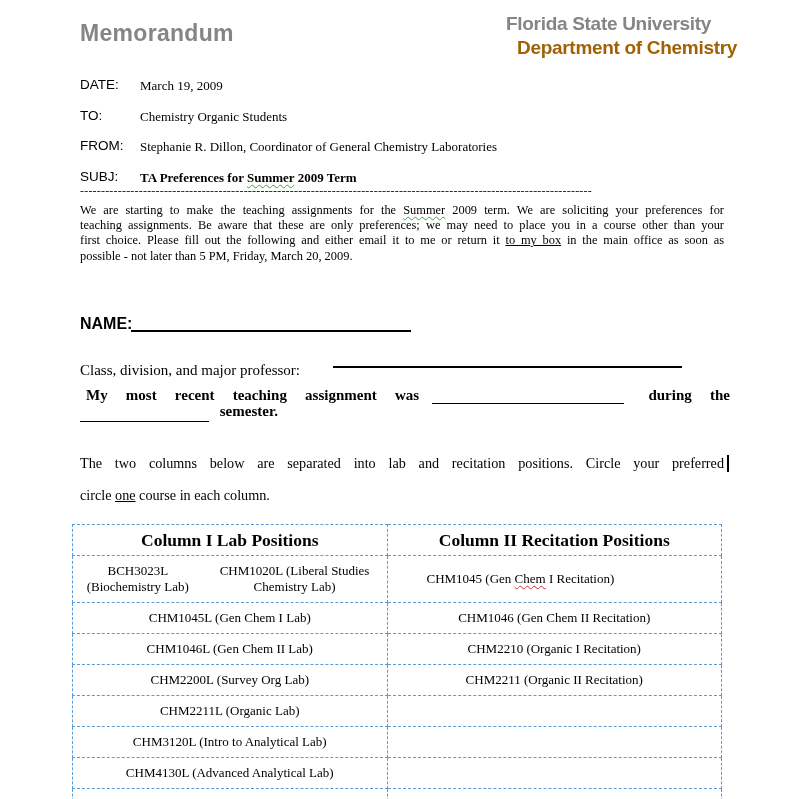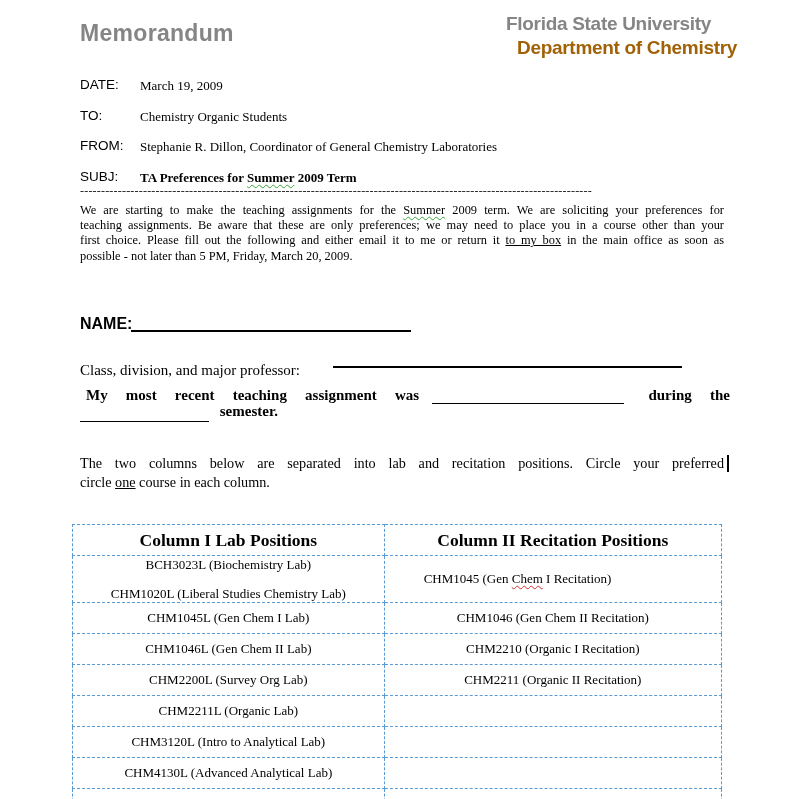--- a/index.html
+++ b/index.html
@@ -29,30 +29,30 @@
   .name-label { left: 80px; top: 315px; font-size: 16px; font-weight: bold; }
   .line { position: absolute; background: #000; }
 
   .field-label { left: 80px; top: 350px; font-size: 15px; font-weight: normal; margin-top: 12px; }
   .recent { left: 86px; top: 387px; width: 644px; font-size: 15px; font-weight: bold; white-space: normal; }
   .recent-row { display: flex; justify-content: space-between; align-items: baseline; }
   .recent-row2 { margin-top: -1px; }
 
   .instr { left: 80px; top: 454px; width: 644px; font-size: 14.2px; line-height: 18.5px; white-space: normal; }
   .instr p { margin: 0; text-align: justify; text-align-last: justify; }
-  .instr p.last { text-align-last: left; }
+  .instr p.last { text-align-last: left; margin-top: 13px; }
   .cursor { position: absolute; left: 727px; top: 455px; width: 2px; height: 17px; background: #000; }
 
   table.pos { position: absolute; left: 72px; top: 524px; border-collapse: collapse; width: 650px; }
   table.pos td, table.pos th { border: 1px dashed #5b9bd5; padding: 0; text-align: center; vertical-align: middle; }
   table.pos th { font-size: 17.5px; font-weight: bold; height: 30px; }
   table.pos td { font-size: 13px; height: 30px; }
   .col1 { width: 331px; }
   .col2 { width: 318px; margin-top: 7px; }
-  .stack { display: flex; flex-direction: column; justify-content: space-between; height: 45px; padding-top: 0; align-items: center; }
+  .stack { display: flex; flex-direction: row; justify-content: space-between; height: 45px; padding-top: 0; align-items: center; }
 </style>
 </head>
 <body>
 
 <div class="abs sans memo-title">Memorandum</div>
 <div class="abs sans univ">Florida State University</div>
 <div class="abs sans dept">Department of Chemistry</div>
 
 <div class="abs sans hdr-label" style="top:77px">DATE:</div>
 <div class="abs serif hdr-value" style="top:78px">March 19, 2009</div>

